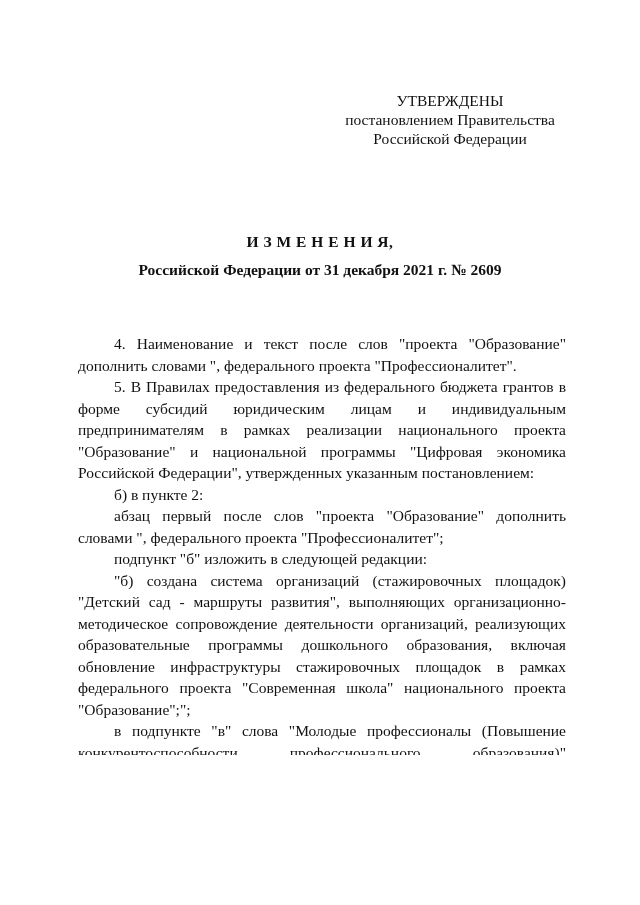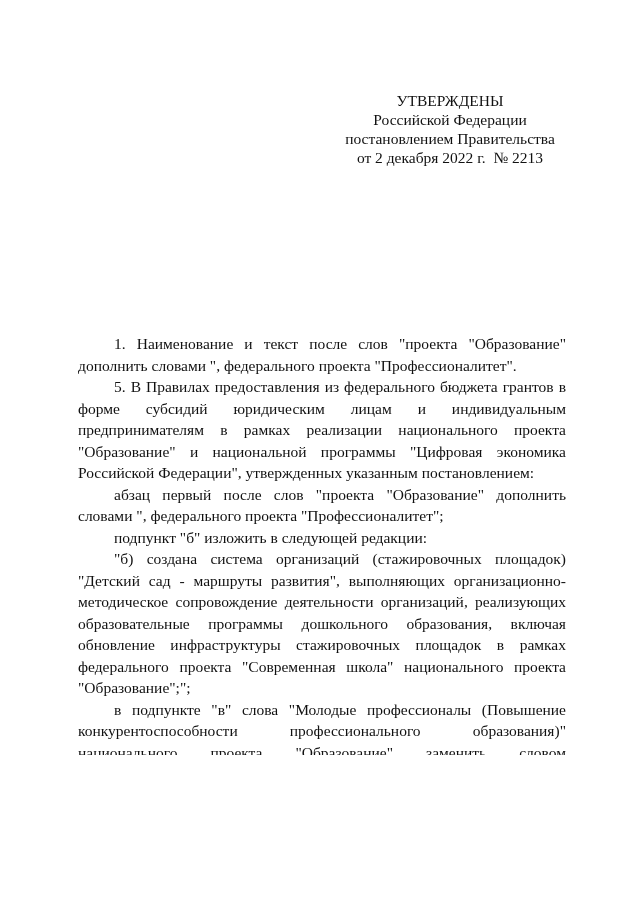--- a/index.html
+++ b/index.html
@@ -82,31 +82,33 @@
     );
   }
 </style>
 </head>
 <body>
 
 <div class="page">
 
   <div class="header-block">
     <div class="header-line">УТВЕРЖДЕНЫ</div>
+    <div class="header-line">постановлением Правительства</div>
     <div class="header-line">Российской Федерации</div>
-    <div class="header-line">постановлением Правительства</div>
-    <div class="header-line">от 2 декабря 2022 г.  № 2213</div>
   </div>
 
   <div class="title-block">
+    <div class="title-main">И З М Е Н Е Н И Я,</div>
+    <div>Российской Федерации от 31 декабря 2021 г. № 2609</div>
   </div>
 
   <div class="body-block">
-    <p>1. Наименование и текст после слов "проекта "Образование" дополнить словами ", федерального проекта "Профессионалитет".</p>
+    <p>4. Наименование и текст после слов "проекта "Образование" дополнить словами ", федерального проекта "Профессионалитет".</p>
     <p>5. В Правилах предоставления из федерального бюджета грантов в форме субсидий юридическим лицам и индивидуальным предпринимателям в рамках реализации национального проекта "Образование" и национальной программы "Цифровая экономика Российской Федерации", утвержденных указанным постановлением:</p>
+    <p>б) в пункте 2:</p>
     <p>абзац первый после слов "проекта "Образование" дополнить словами ", федерального проекта "Профессионалитет";</p>
     <p>подпункт "б" изложить в следующей редакции:</p>
     <p>"б) создана система организаций (стажировочных площадок) "Детский сад - маршруты развития", выполняющих организационно-методическое сопровождение деятельности организаций, реализующих образовательные программы дошкольного образования, включая обновление инфраструктуры стажировочных площадок в рамках федерального проекта "Современная школа" национального проекта "Образование";";</p>
     <p>в подпункте "в" слова "Молодые профессионалы (Повышение конкурентоспособности профессионального образования)" национального проекта "Образование" заменить словом "Профессионалитет";</p>
     <p>подпункт "е" признать утратившим силу;</p>
     <p>дополнить подпунктом "ж" следующего содержания:</p>
   </div>
 
   <div class="barcode-wrap">
     <div class="barcode-number">5952222 (1,6)</div>

